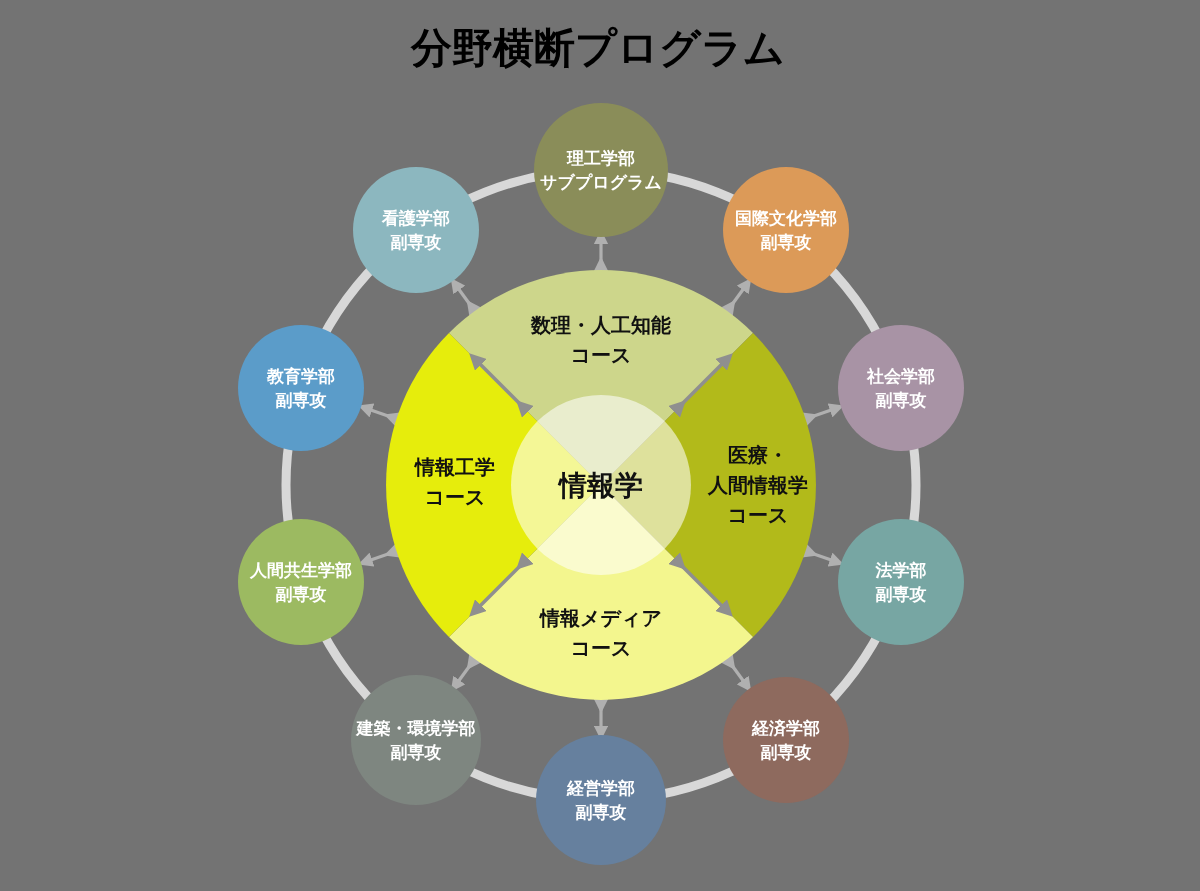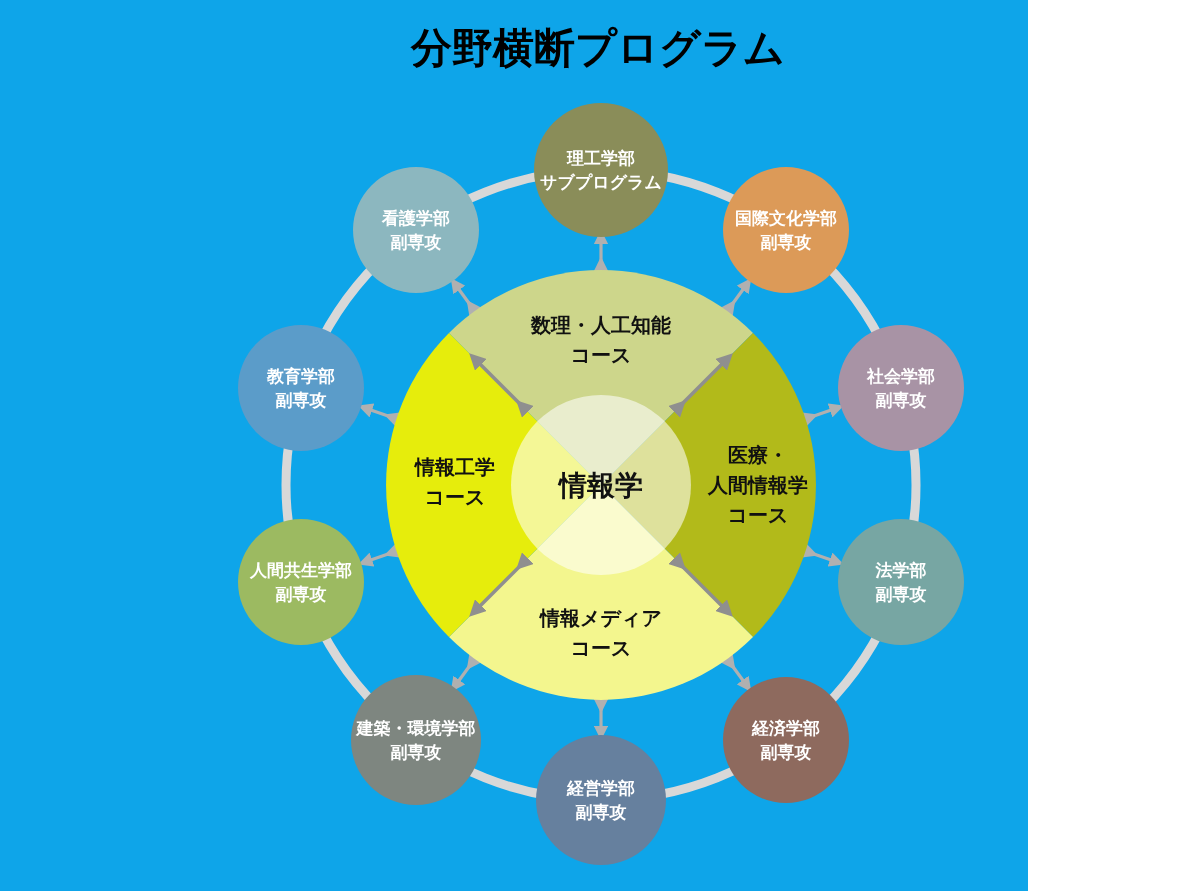--- a/index.html
+++ b/index.html
@@ -1,16 +1,16 @@
 <!DOCTYPE html>
 <html><head>
 <meta charset="utf-8">
 <style>
   html,body{margin:0;padding:0;background:#ffffff;}
-  .stage{width:1028px;height:891px;position:relative;background:#0ea5e9;overflow:hidden;
+  .stage{width:1200px;height:891px;position:relative;background:#737373;overflow:hidden;
          font-family:"DejaVu Sans","Liberation Sans",sans-serif;}
   svg{display:block;}
   text{font-family:"DejaVu Sans","Liberation Sans",sans-serif;}
   .title-text{font-size:41px;font-weight:bold;fill:#000;}
   .fac-label{font-size:17px;font-weight:600;fill:#ffffff;text-anchor:middle;}
   .course-label{font-size:20px;font-weight:600;fill:#111;text-anchor:middle;}
   .center-label{font-size:28px;font-weight:bold;fill:#111;text-anchor:middle;}
 </style>
 </head>
 <body>

